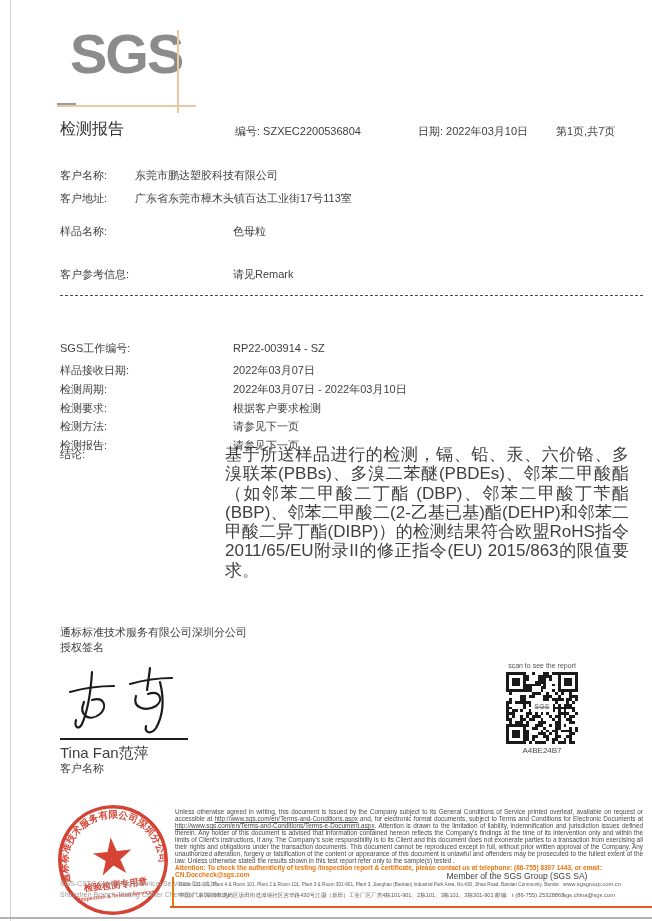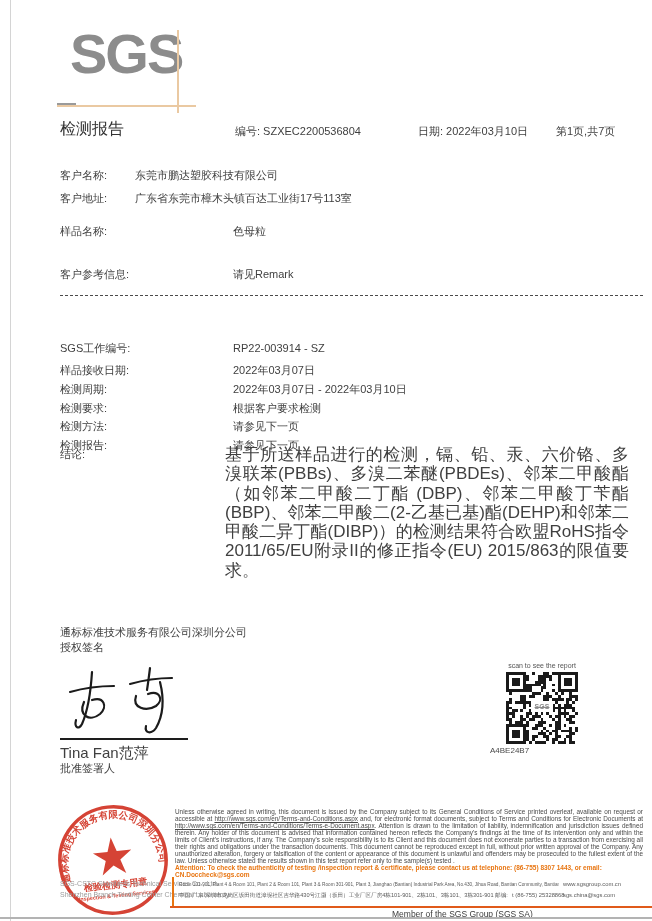--- a/index.html
+++ b/index.html
@@ -32,39 +32,39 @@
   .sig-svg{left:62px;top:662px;}
   .sig-line{left:60px;top:738px;width:128px;height:2px;background:#1d1d1d;}
   .sig-name{left:60px;top:744px;font-size:15px;text-align:center;}
   .sig-role{left:60px;top:761px;font-size:11px;}
   
   .qr-caption{left:490px;top:662px;width:104px;text-align:center;font-size:7px;color:#555;}
   .qr-box{left:506px;top:672px;width:72px;height:72px;}
   .qr-center{left:531px;top:701px;width:22px;height:11px;background:#fff;
              font-size:7px;font-weight:bold;color:#8a8a8a;text-align:center;line-height:11px;
              text-decoration:line-through;}
-  .qr-code{left:490px;top:746px;width:104px;text-align:left;font-size:8px;color:#4a4a4a;}
+  .qr-code{left:490px;top:746px;width:104px;text-align:center;font-size:8px;color:#4a4a4a;}
   
   .stamp{left:52px;top:799px;opacity:0.92;transform:rotate(-6deg);}
   
   .legal{left:175px;top:809px;width:468px;font-size:6.4px;line-height:6.95px;
          text-align:justify;color:#4a4a4a;}
   .legal .lnk{text-decoration:underline;}
   .attention{left:175px;top:864px;width:468px;font-size:6.5px;line-height:7px;
              font-weight:bold;color:#e87511;}
   .f-co1{left:60px;top:880px;font-size:7px;color:#9b9b9b;white-space:nowrap;}
   .f-co2{left:60px;top:891px;font-size:7px;color:#9b9b9b;white-space:nowrap;}
   .f-vline{left:172px;top:877px;width:2px;height:30px;background:#e87511;}
   .f-addr-en{left:179px;top:882px;width:380px;font-size:4.7px;color:#5a5a5a;white-space:nowrap;overflow:hidden;}
   .f-web{left:563px;top:881px;font-size:5.8px;color:#5a5a5a;}
   .f-addr-cn{left:179px;top:892px;width:330px;font-size:5.6px;color:#5a5a5a;white-space:nowrap;overflow:hidden;}
   .f-tel{left:512px;top:892px;font-size:5.8px;color:#5a5a5a;}
   .f-mail{left:563px;top:892px;font-size:5.8px;color:#5a5a5a;}
   .f-hline{left:170px;top:906px;width:482px;height:2px;background:#e05a1a;}
-  .f-member{left:392px;top:909px;width:250px;text-align:left;font-size:8.5px;color:#3c3c3c;}
+  .f-member{left:392px;top:871px;width:250px;text-align:center;font-size:8.5px;color:#3c3c3c;}
 </style>
 </head>
 <body>
 
 <div id="page">
 
   <div class="abs edge-left"></div>
 
   <div class="abs logo">SGS</div>
   <div class="abs logo-underscore"></div>
@@ -131,21 +131,21 @@
       <path d="M30 10 C 29 26, 27 46, 20 62 C 17 68, 12 66, 14 58"></path>
       <path d="M22 40 C 16 54, 28 60, 38 52 C 46 45, 42 34, 30 38"></path>
       <path d="M68 22 C 82 18, 98 16, 110 16"></path>
       <path d="M88 6 C 87 14, 86 22, 85 28"></path>
       <path d="M74 34 C 70 46, 84 50, 94 44 C 102 38, 98 28, 86 32"></path>
       <path d="M98 20 C 102 36, 102 52, 94 66 C 90 72, 82 72, 84 64"></path>
     </g>
   </svg>
   <div class="abs sig-line"></div>
   <div class="abs sig-name">Tina Fan范萍</div>
-  <div class="abs sig-role">批准签署人</div>
+  <div class="abs sig-role">客户名称</div>
 
   <div class="abs qr-caption">scan to see the report</div>
   <svg id="qr" class="abs qr-box" width="72" height="72" viewBox="0 0 25 25" shape-rendering="crispEdges">
       <rect x="0" y="0" width="1" height="1" fill="#1a1a1a"></rect>
       <rect x="1" y="0" width="1" height="1" fill="#1a1a1a"></rect>
       <rect x="2" y="0" width="1" height="1" fill="#1a1a1a"></rect>
       <rect x="3" y="0" width="1" height="1" fill="#1a1a1a"></rect>
       <rect x="4" y="0" width="1" height="1" fill="#1a1a1a"></rect>
       <rect x="5" y="0" width="1" height="1" fill="#1a1a1a"></rect>
       <rect x="6" y="0" width="1" height="1" fill="#1a1a1a"></rect>

